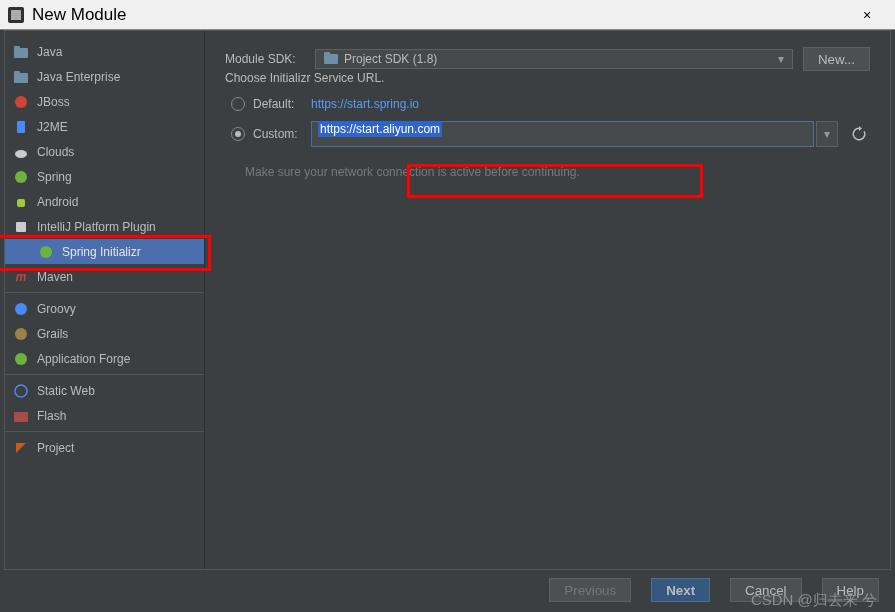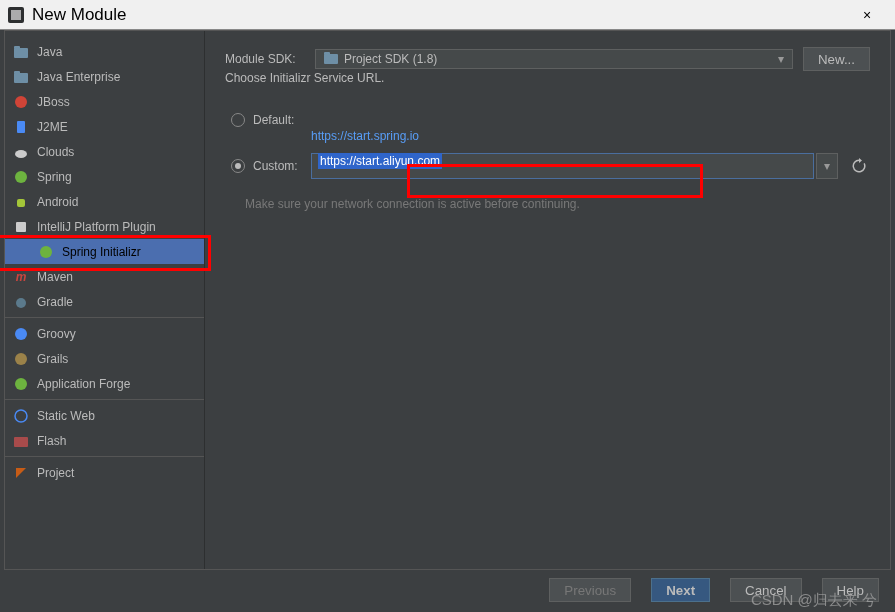--- a/index.html
+++ b/index.html
@@ -58,21 +58,21 @@
     .sidebar-item {
       height: 25px;
       display: flex;
       align-items: center;
       padding: 0 8px;
       color: #bbbbbb;
       cursor: pointer;
     }
     .sidebar-item.selected {
       background: #4b6eaf;
-      color: #000000;
+      color: #e5e5e5;
       padding-left: 33px;
     }
     .sidebar-item .icon {
       width: 16px;
       height: 16px;
       margin-right: 8px;
       display: inline-flex;
       align-items: center;
       justify-content: center;
     }
@@ -157,21 +157,21 @@
       content: "";
       width: 6px;
       height: 6px;
       background: #bbbbbb;
       border-radius: 50%;
     }
     .radio-label {
       width: 58px;
       color: #bbbbbb;
     }
-    .link { color: #589df6; margin-top: 32px; }
+    .link { color: #589df6; }
     .custom-input-wrap {
       flex: 1;
       display: flex;
       align-items: center;
       position: relative;
     }
     .custom-input {
       flex: 1;
       height: 26px;
       background: #45494a;
@@ -333,28 +333,20 @@
             <circle cx="7" cy="7" r="6" fill="#6db33f"></circle>
           </svg>
         </span>
       <span>Spring Initializr</span>
     </div>
     <div class="sidebar-item">
       <span class="icon">
           <span style="color:#c7453f;font-weight:bold;font-style:italic">m</span>
         </span>
       <span>Maven</span>
-    </div>
-    <div class="sidebar-item">
-      <span class="icon">
-          <svg width="14" height="14">
-            <circle cx="7" cy="8" r="5" fill="#5b7a8c"></circle>
-          </svg>
-        </span>
-      <span>Gradle</span>
     </div>
     <div class="sidebar-divider"></div>
     <div class="sidebar-item">
       <span class="icon">
           <svg width="14" height="14">
             <circle cx="7" cy="7" r="6" fill="#4a8af4"></circle>
           </svg>
         </span>
       <span>Groovy</span>
     </div>

